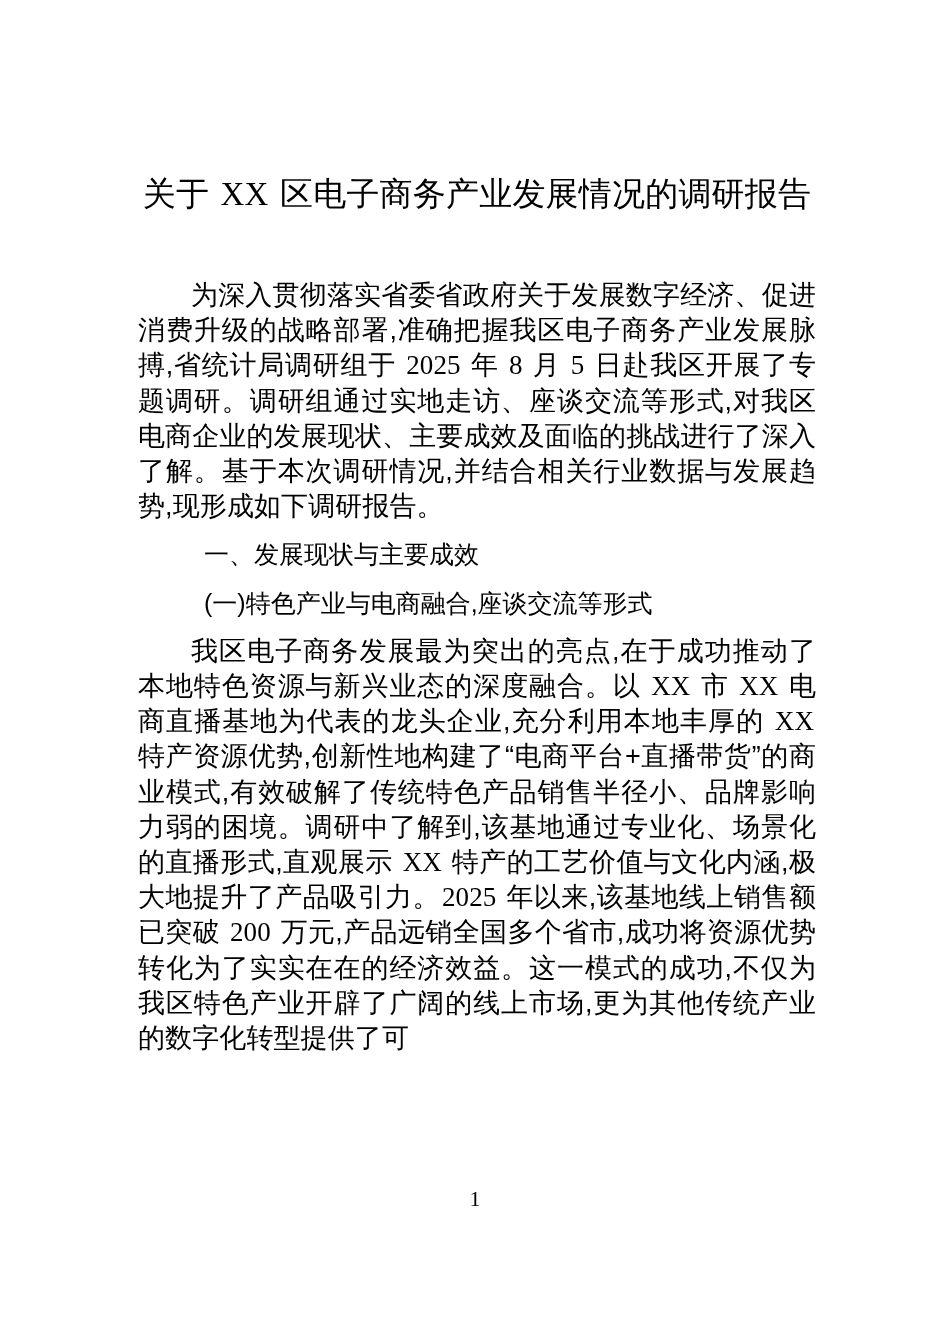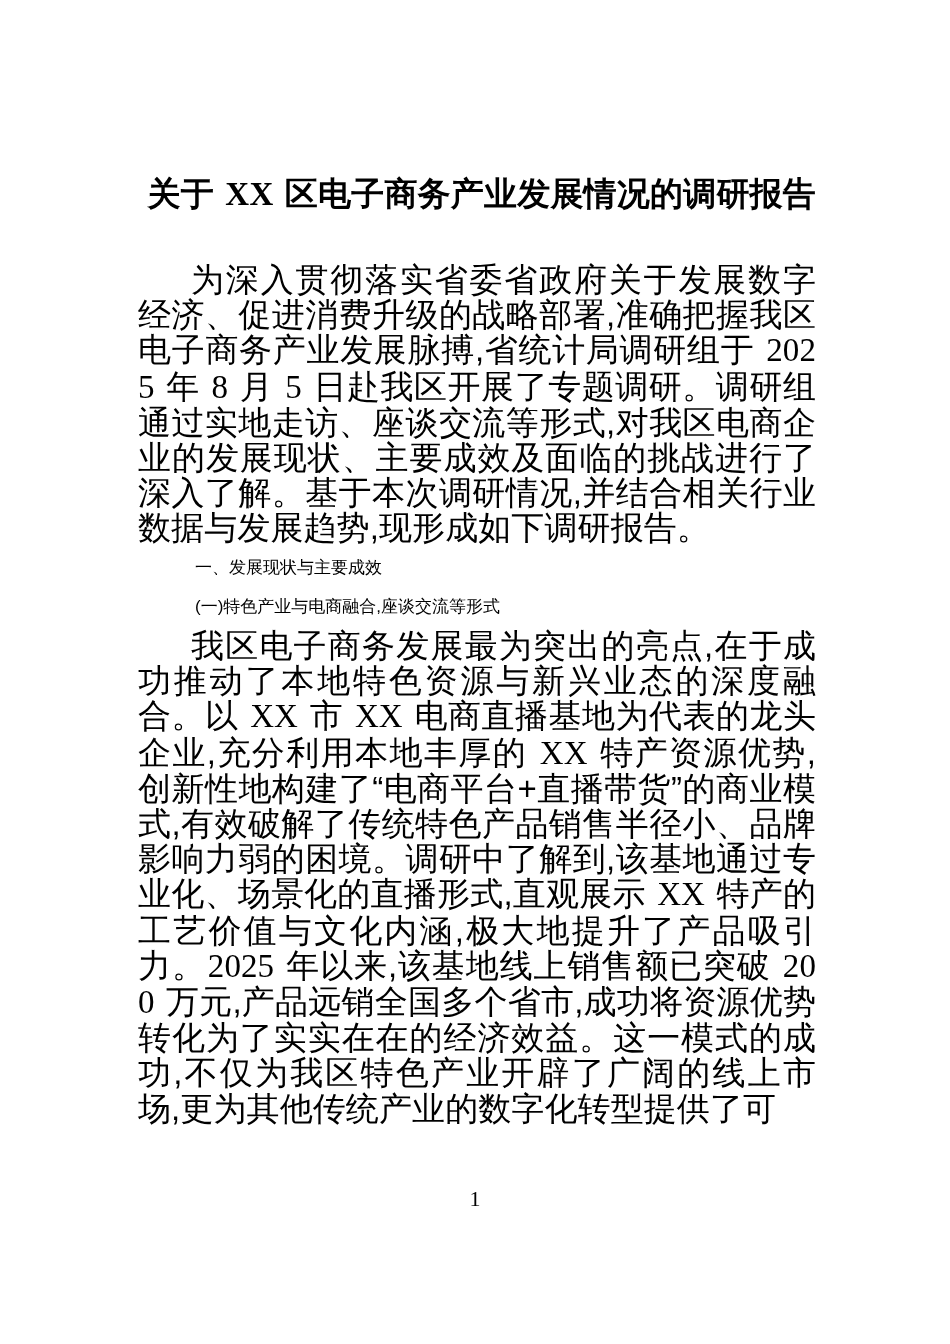--- a/index.html
+++ b/index.html
@@ -22,43 +22,43 @@
   .content {
     position: absolute;
     left: 138px;
     top: 168px;
     width: 678px;
   }
   
   .doc-title {
     font-size: 33px;
     line-height: 52px;
-    text-align: right;
-    font-weight: bold;
+    text-align: center;
+    font-weight: normal;
     letter-spacing: 0.2px;
-    margin: 0 0 0 0;
+    margin: 0 0 16px 0;
     word-break: break-all;
   }
   
   .para {
-    font-size: 33px;
+    font-size: 27px;
     line-height: 35.2px;
     text-align: justify;
     text-justify: inter-ideograph;
     margin: 0;
     word-break: break-all;
     letter-spacing: 0.1px;
   }
   .para.indent2 {
     text-indent: 53px;
   }
   .heading-line {
-    font-size: 17px;
+    font-size: 25px;
     line-height: 35.2px;
-    margin: 4px;
+    margin: 13px;
     text-indent: 53px;
     word-break: break-all;
   }
   .gap-title {
     height: 42px;
   }
   
   .lat {
     font-family: "Liberation Serif", "DejaVu Serif", serif;
     padding: 0 2px;

